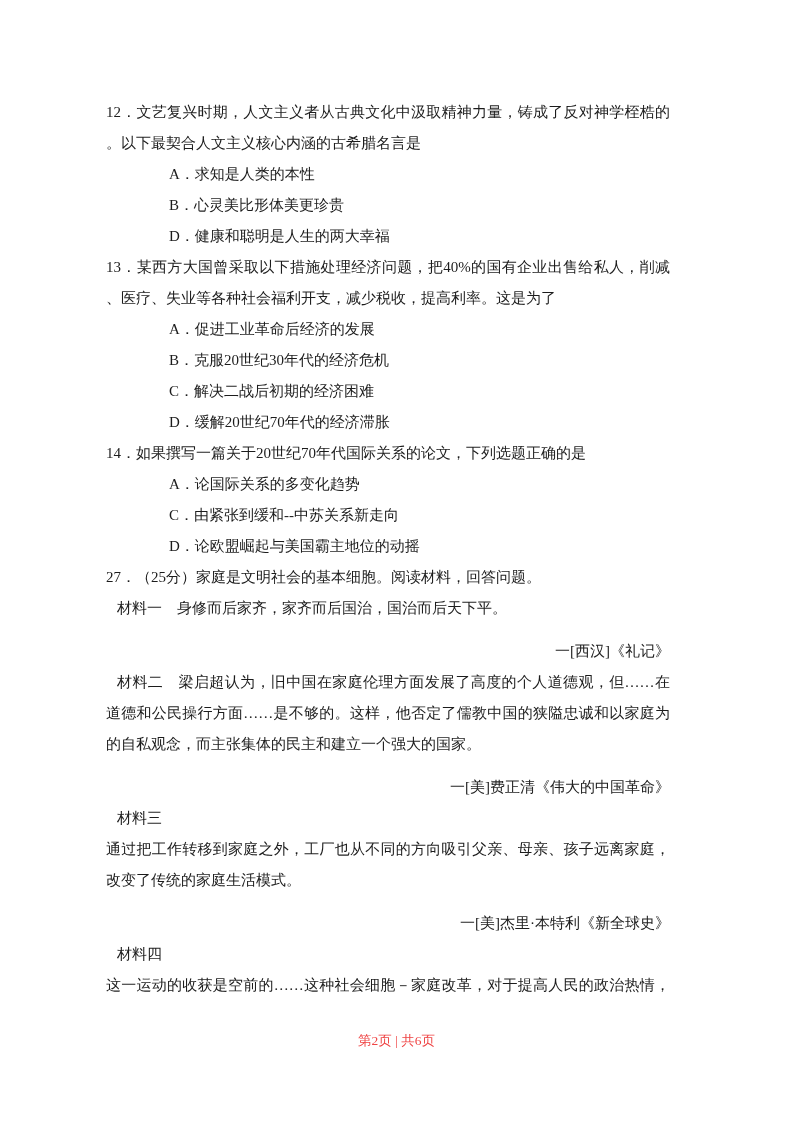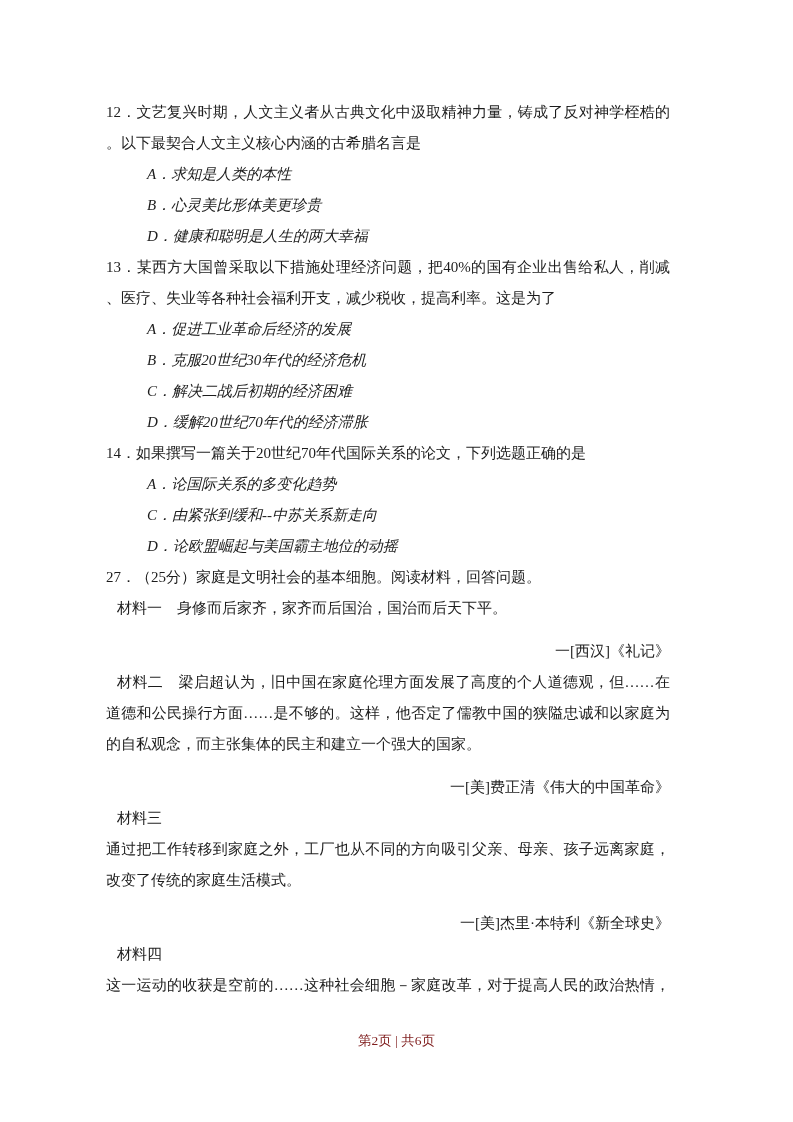--- a/index.html
+++ b/index.html
@@ -22,41 +22,41 @@
     top: 97px;
     width: 564px;
   }
   .line {
     height: 31px;
     line-height: 31px;
     font-size: 15px;
     white-space: nowrap;
     text-align: left;
   }
-  .opt { margin-left: 41px; font-style: italic; }
+  .opt { margin-left: 63px; }
   .mat { margin-left: 11px; }
   .fill {
     white-space: normal;
     text-align: justify;
     text-align-last: justify;
     overflow: hidden;
   }
   .cite {
     text-align: right;
     margin-top: 12px;
   }
   .footer {
     position: absolute;
     left: 0;
     top: 1028px;
     width: 793px;
     text-align: center;
     font-size: 13.5px;
     line-height: 26px;
-    color: #7f1d1d;
+    color: #ef4444;
   }
 </style>
 </head>
 <body>
 
 <div class="page">
   <div class="content">
 
     <div class="line fill">12．文艺复兴时期，人文主义者从古典文化中汲取精神力量，铸成了反对神学桎梏的武器</div>
     <div class="line">。以下最契合人文主义核心内涵的古希腊名言是</div>

